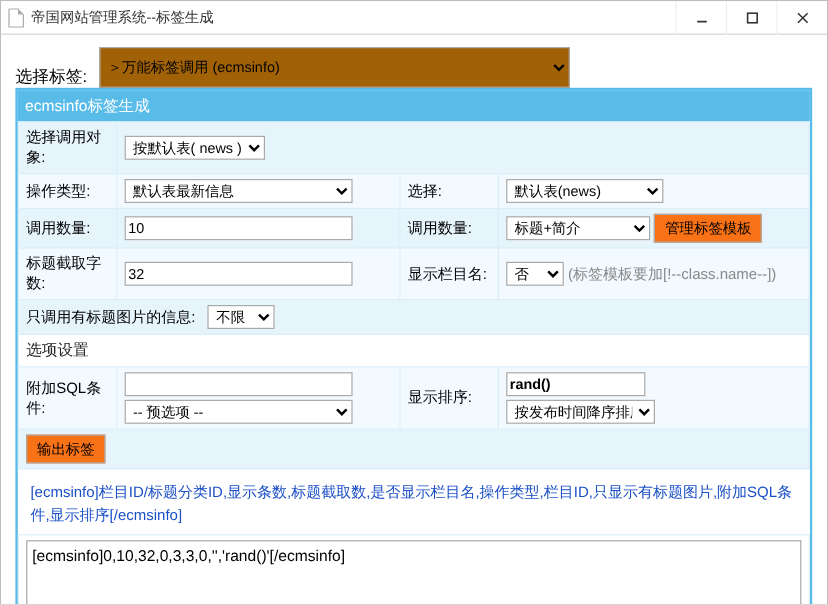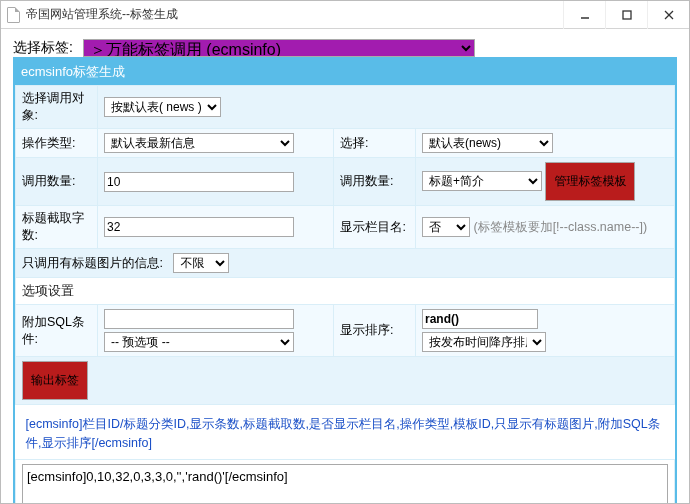--- a/index.html
+++ b/index.html
@@ -59,23 +59,23 @@
     overflow: auto;
     background: #fff;
   }
   .row-top {
     display:flex; align-items:flex-end; gap:10px;
     font-size: 14px;
   }
   .row-top select {
     flex: 0 0 auto;
     width: 392px;
-    height: 18px;
-    font-size: 16px;
-    background:#a21caf;
+    height: 34px;
+    font-size: 12px;
+    background:#a16207;
     border:1px solid #a9a9a9;
   }
 
   .panel {
     border: 2px solid #59bce8;
   }
   .panel-hd {
     background: #59bce8;
     color: #fff;
     font-size: 13px;
@@ -103,24 +103,24 @@
     font-family: inherit;
     font-size: 12px;
   }
   input[type=text], select {
     height: 20px;
     background: #fff;
     border: 1px solid #a9a9a9;
     padding: 0 2px;
   }
   button {
-    background: #b91c1c;
+    background: #f97316;
     border: 1px solid #a9a9a9;
     padding: 2px 8px;
-    height: 39px;
+    height: 24px;
   }
   .wide-input { width: 190px; }
   .mid-input { width: 190px; }
   .sort-input {
     width: 116px;
     height: 20px;
     padding: 0 2px;
     border: 2px solid #f00;
     background: #fff;
     font-weight: bold;
@@ -243,21 +243,21 @@
             <select style="width:124px;margin-top:3px"><option>按发布时间降序排序</option></select>
           </td>
         </tr>
         <tr class="alt">
           <td colspan="4">
             <button>输出标签</button>
           </td>
         </tr>
         <tr class="alt-white">
           <td colspan="4" style="background:#fff;border-left:0;border-right:0">
-            <div class="explain">[ecmsinfo]栏目ID/标题分类ID,显示条数,标题截取数,是否显示栏目名,操作类型,模板ID,只显示有标题图片,附加SQL条件,显示排序[/ecmsinfo]</div>
+            <div class="explain">[ecmsinfo]栏目ID/标题分类ID,显示条数,标题截取数,是否显示栏目名,操作类型,栏目ID,只显示有标题图片,附加SQL条件,显示排序[/ecmsinfo]</div>
           </td>
         </tr>
         <tr class="alt-white">
           <td colspan="4" style="background:#fff">
             <textarea class="output" style="">[ecmsinfo]0,10,32,0,3,3,0,'','rand()'[/ecmsinfo]</textarea>
           </td>
         </tr>
 
       </tbody>
         </table>

